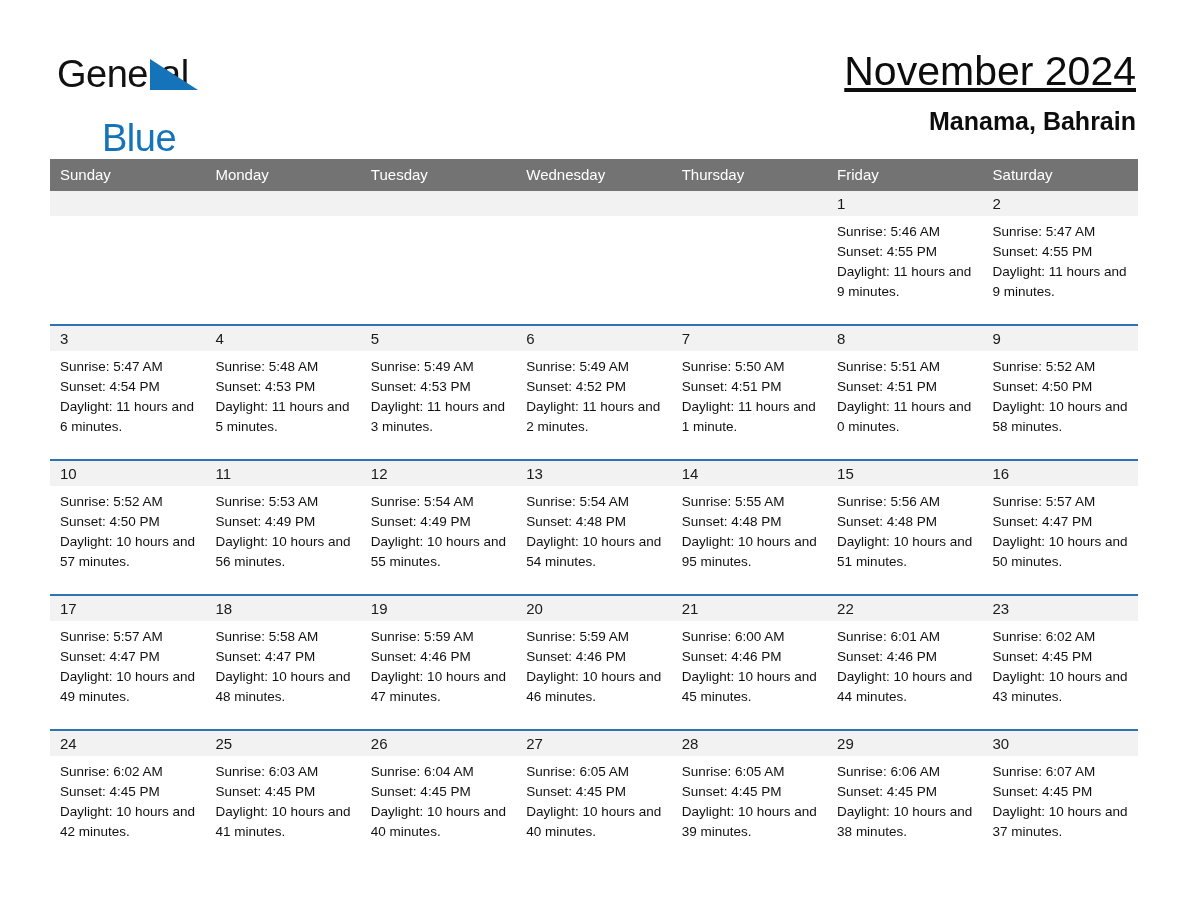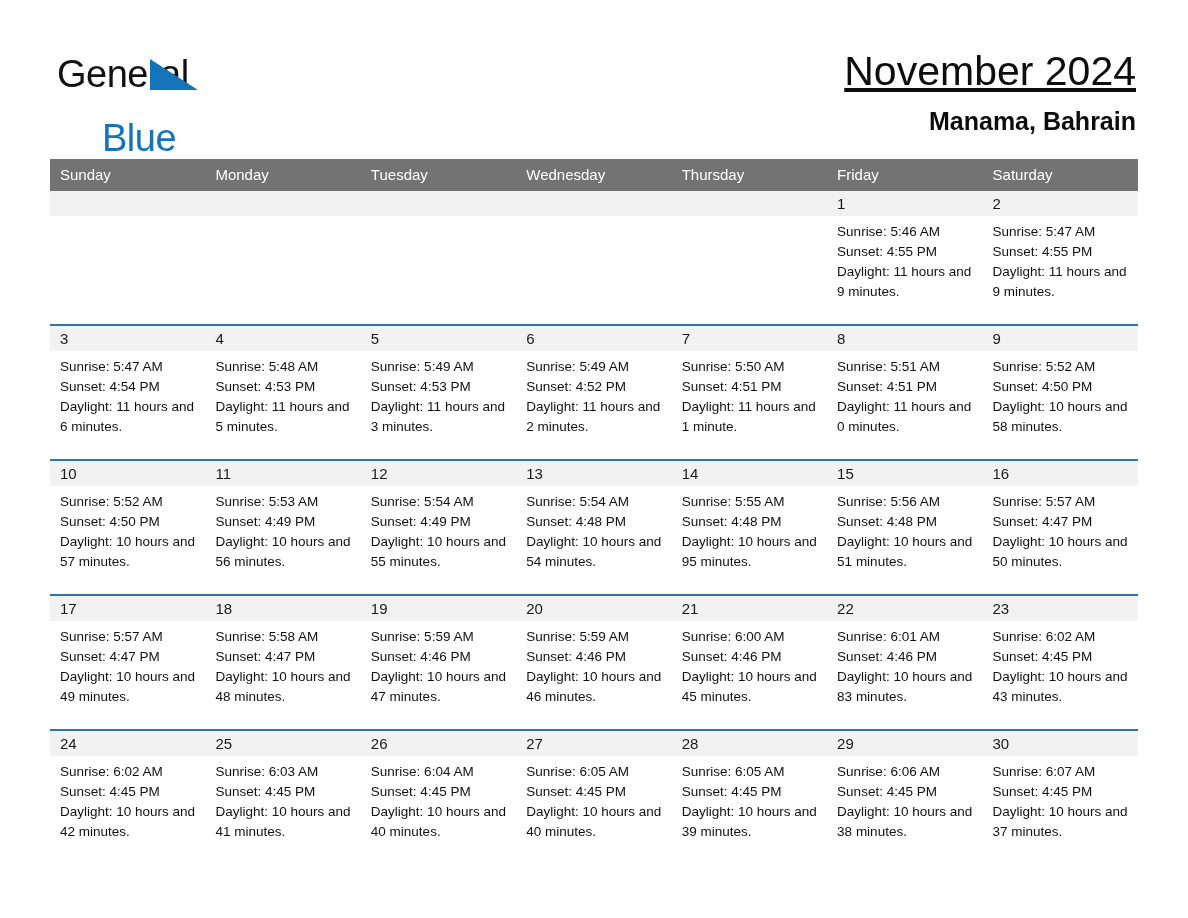--- a/index.html
+++ b/index.html
@@ -433,21 +433,21 @@
                   <div class="info-line wrap">Daylight: 10 hours and 45 minutes.</div>
                 </div>
               </div>
             </td>
             <td>
               <div class="cell">
                 <div class="daynum-band"><span class="daynum">22</span></div>
                 <div class="cell-body">
                   <div class="info-line">Sunrise: 6:01 AM</div>
                   <div class="info-line">Sunset: 4:46 PM</div>
-                  <div class="info-line wrap">Daylight: 10 hours and 83 minutes.</div>
+                  <div class="info-line wrap">Daylight: 10 hours and 44 minutes.</div>
                 </div>
               </div>
             </td>
             <td>
               <div class="cell">
                 <div class="daynum-band"><span class="daynum">23</span></div>
                 <div class="cell-body">
                   <div class="info-line">Sunrise: 6:02 AM</div>
                   <div class="info-line">Sunset: 4:45 PM</div>
                   <div class="info-line wrap">Daylight: 10 hours and 43 minutes.</div>

